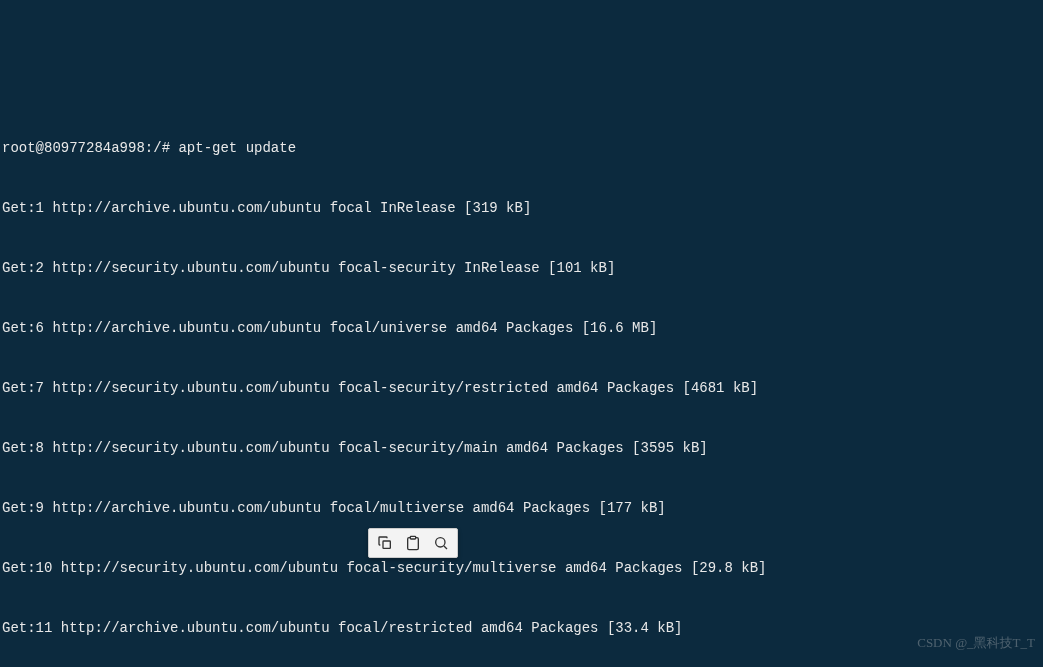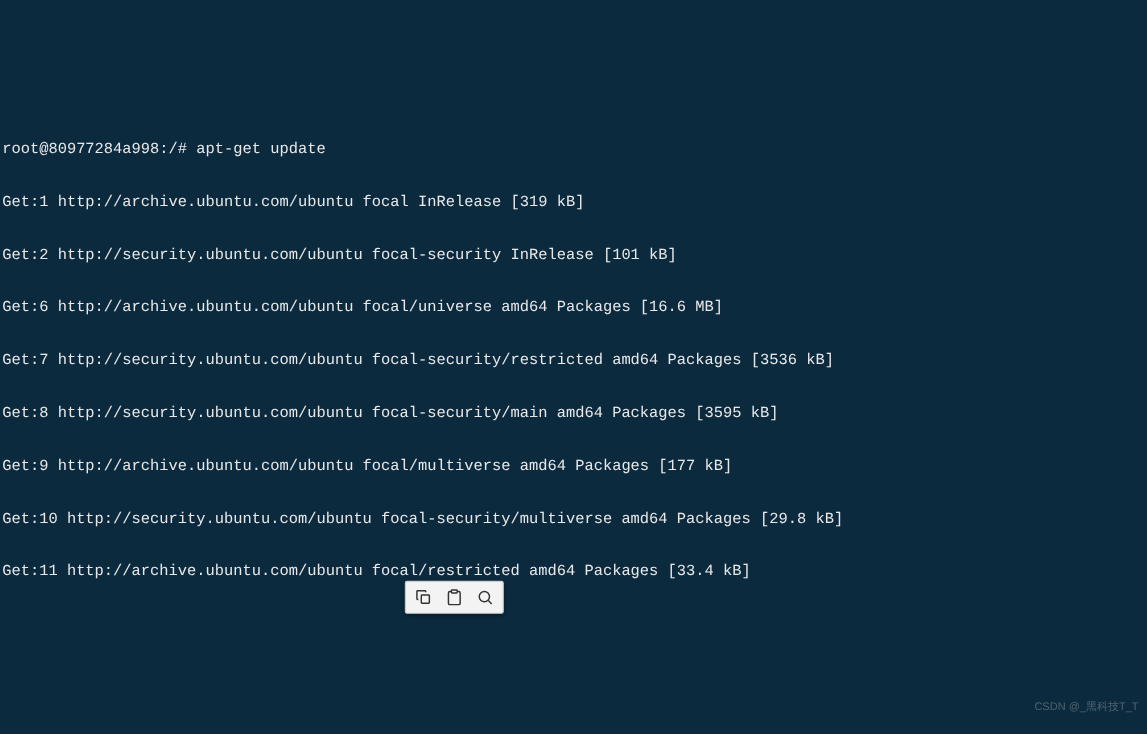--- a/index.html
+++ b/index.html
@@ -15,20 +15,21 @@
       line-height: 24px;
       padding: 4px 2px;
       white-space: pre;
       overflow: hidden;
       width: 1043px;
       height: 667px;
       position: relative;
     }
     .terminal-line {
       white-space: pre;
+      margin-top: 12px;
     }
     .prompt-user {
       color: #e8e8e8;
     }
     .floating-toolbar {
       position: absolute;
       top: 528px;
       left: 368px;
       background: #f3f3f3;
       border: 1px solid #ccc;
@@ -49,35 +50,35 @@
     }
     .toolbar-btn svg {
       width: 16px;
       height: 16px;
     }
     .watermark {
       position: absolute;
       bottom: 12px;
       right: 8px;
       color: rgba(200,200,200,0.35);
-      font-size: 10px;
-      font-family: Liberation Sans, sans-serif;
+      font-size: 13px;
+      font-family: Liberation Serif, serif;
     }
   </style>
 </head>
 <body>
 
 
 
 <div>
 <div class="terminal-line"><span class="prompt-user">root@80977284a998</span><span>:/#</span> <span>apt-get update</span></div>
 <div class="terminal-line">Get:1 http://archive.ubuntu.com/ubuntu focal InRelease [319 kB]</div>
 <div class="terminal-line">Get:2 http://security.ubuntu.com/ubuntu focal-security InRelease [101 kB]</div>
 <div class="terminal-line">Get:6 http://archive.ubuntu.com/ubuntu focal/universe amd64 Packages [16.6 MB]</div>
-<div class="terminal-line">Get:7 http://security.ubuntu.com/ubuntu focal-security/restricted amd64 Packages [3536 kB]</div>
+<div class="terminal-line">Get:7 http://security.ubuntu.com/ubuntu focal-security/restricted amd64 Packages [4681 kB]</div>
 <div class="terminal-line">Get:8 http://security.ubuntu.com/ubuntu focal-security/main amd64 Packages [3595 kB]</div>
 <div class="terminal-line">Get:9 http://archive.ubuntu.com/ubuntu focal/multiverse amd64 Packages [177 kB]</div>
 <div class="terminal-line">Get:10 http://security.ubuntu.com/ubuntu focal-security/multiverse amd64 Packages [29.8 kB]</div>
 <div class="terminal-line">Get:11 http://archive.ubuntu.com/ubuntu focal/restricted amd64 Packages [33.4 kB]</div>
 
 
 
 
 
 

